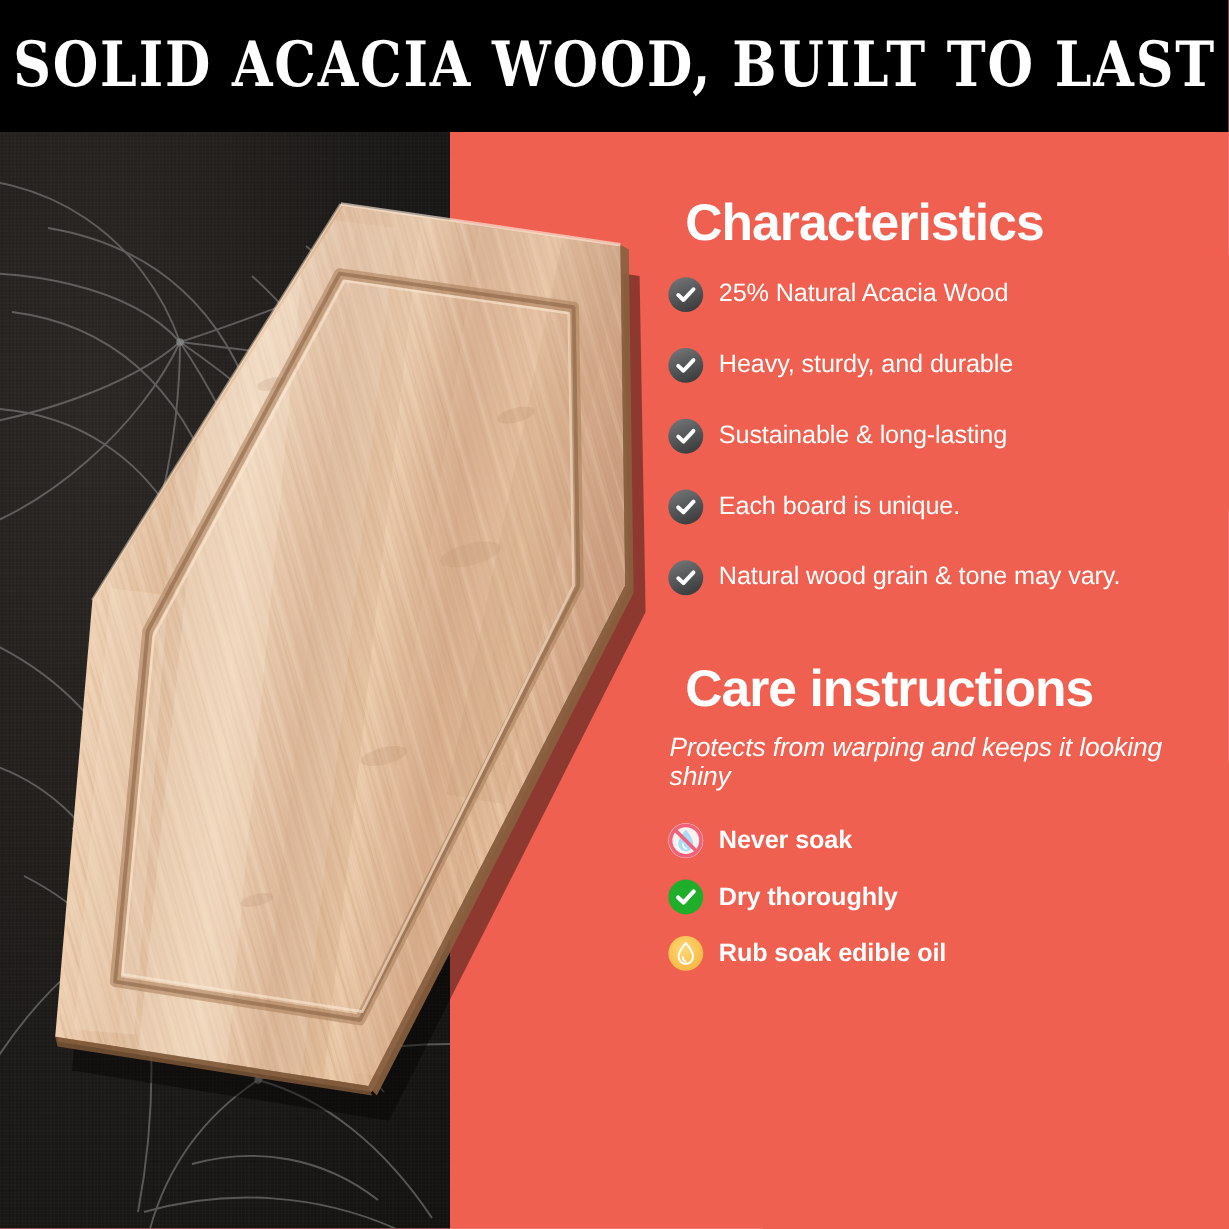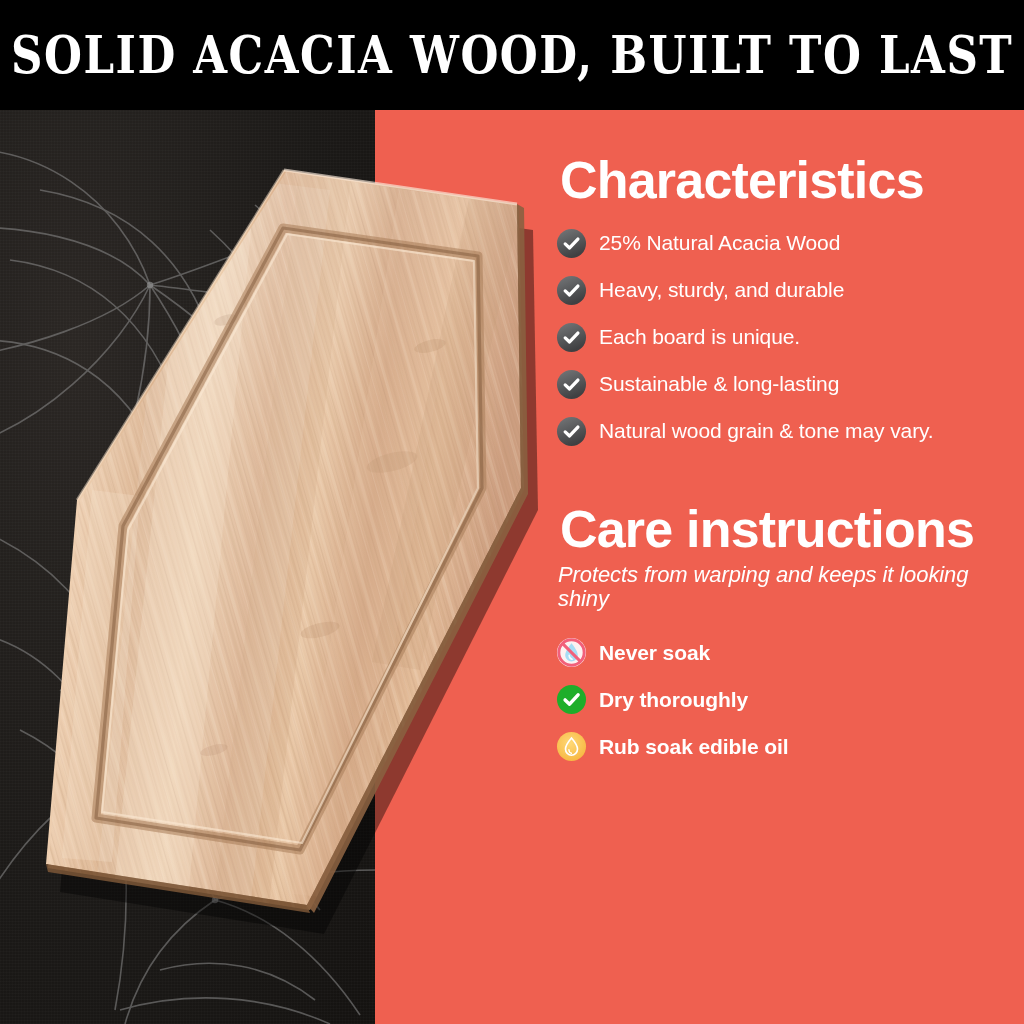--- a/index.html
+++ b/index.html
@@ -96,25 +96,25 @@
   .content {
     position: absolute;
     left: 556px;
     top: 150px;
     width: 452px;
     z-index: 30;
   }
 
   .section-heading {
     color: #ffffff;
-    font-size: 52px;
+    font-size: 43px;
     font-weight: bold;
     line-height: 1.0;
     letter-spacing: -0.8px;
-    margin: 4px;
+    margin: 15px;
     padding: 0;
   }
   .section-sub {
     color: #ffffff;
     font-size: 22px;
     font-weight: normal;
     font-style: italic;
     line-height: 1.1;
     margin: 8px 0 0 2px;
     letter-spacing: -0.1px;
@@ -144,21 +144,21 @@
 
   .icon-badge {
     flex: 0 0 auto;
     width: 31px;
     height: 31px;
     display: block;
   }
 
   
   .chars-block { margin-top: 0; }
-  .chars-list .feature-item { margin-top: 16px; }
+  .chars-list .feature-item { margin-top: 28px; }
   .chars-list .feature-item:first-child { margin-top: 22px; }
 
   .care-block { margin-top: 56px; }
   .care-list .care-item { margin-top: 16px; }
   .care-list .care-item:first-child { margin-top: 26px; }
 </style>
 </head>
 <body>
 
 <div id="page">
@@ -347,43 +347,43 @@
               </defs>
             <circle cx="16" cy="16" r="15" fill="url(#gchk2)"></circle>
             <path d="M9.5,16.4 L14,20.6 L22.6,11.4" fill="none" stroke="#ffffff" stroke-width="3.4" stroke-linecap="round" stroke-linejoin="round"></path>
           </svg>
           <span class="feature-label">Heavy, sturdy, and durable</span>
         </li>
 
         <li class="feature-item">
           <svg class="icon-badge" viewBox="0 0 32 32">
             <defs>
+                <linearGradient id="gchk3" x1="0" y1="0" x2="0.4" y2="1">
+              <stop offset="0%" stop-color="#76787a"></stop>
+                  <stop offset="100%" stop-color="#3f4042"></stop>
+            </linearGradient>
+              </defs>
+            <circle cx="16" cy="16" r="15" fill="url(#gchk3)"></circle>
+            <path d="M9.5,16.4 L14,20.6 L22.6,11.4" fill="none" stroke="#ffffff" stroke-width="3.4" stroke-linecap="round" stroke-linejoin="round"></path>
+          </svg>
+          <span class="feature-label">Sustainable &amp; long-lasting</span>
+        </li>
+
+        <li class="feature-item">
+          <svg class="icon-badge" viewBox="0 0 32 32">
+            <defs>
                 <linearGradient id="gchk4" x1="0" y1="0" x2="0.4" y2="1">
               <stop offset="0%" stop-color="#76787a"></stop>
                   <stop offset="100%" stop-color="#3f4042"></stop>
             </linearGradient>
               </defs>
             <circle cx="16" cy="16" r="15" fill="url(#gchk4)"></circle>
             <path d="M9.5,16.4 L14,20.6 L22.6,11.4" fill="none" stroke="#ffffff" stroke-width="3.4" stroke-linecap="round" stroke-linejoin="round"></path>
           </svg>
           <span class="feature-label">Each board is unique.</span>
-        </li>
-
-        <li class="feature-item">
-          <svg class="icon-badge" viewBox="0 0 32 32">
-            <defs>
-                <linearGradient id="gchk3" x1="0" y1="0" x2="0.4" y2="1">
-              <stop offset="0%" stop-color="#76787a"></stop>
-                  <stop offset="100%" stop-color="#3f4042"></stop>
-            </linearGradient>
-              </defs>
-            <circle cx="16" cy="16" r="15" fill="url(#gchk3)"></circle>
-            <path d="M9.5,16.4 L14,20.6 L22.6,11.4" fill="none" stroke="#ffffff" stroke-width="3.4" stroke-linecap="round" stroke-linejoin="round"></path>
-          </svg>
-          <span class="feature-label">Sustainable &amp; long-lasting</span>
         </li>
 
         <li class="feature-item">
           <svg class="icon-badge" viewBox="0 0 32 32">
             <defs>
                 <linearGradient id="gchk5" x1="0" y1="0" x2="0.4" y2="1">
               <stop offset="0%" stop-color="#76787a"></stop>
                   <stop offset="100%" stop-color="#3f4042"></stop>
             </linearGradient>
               </defs>

